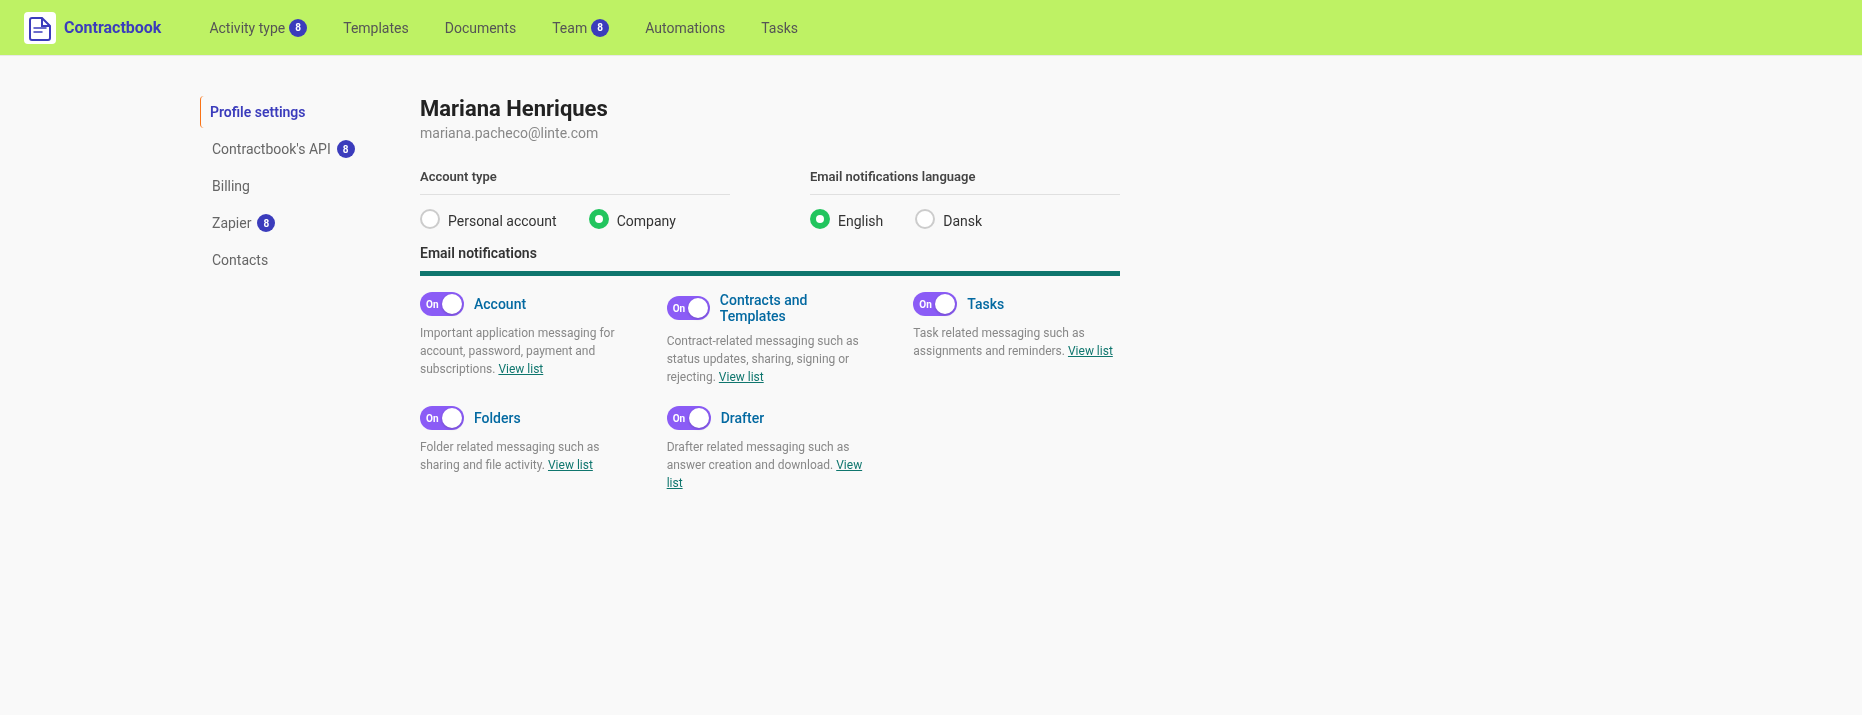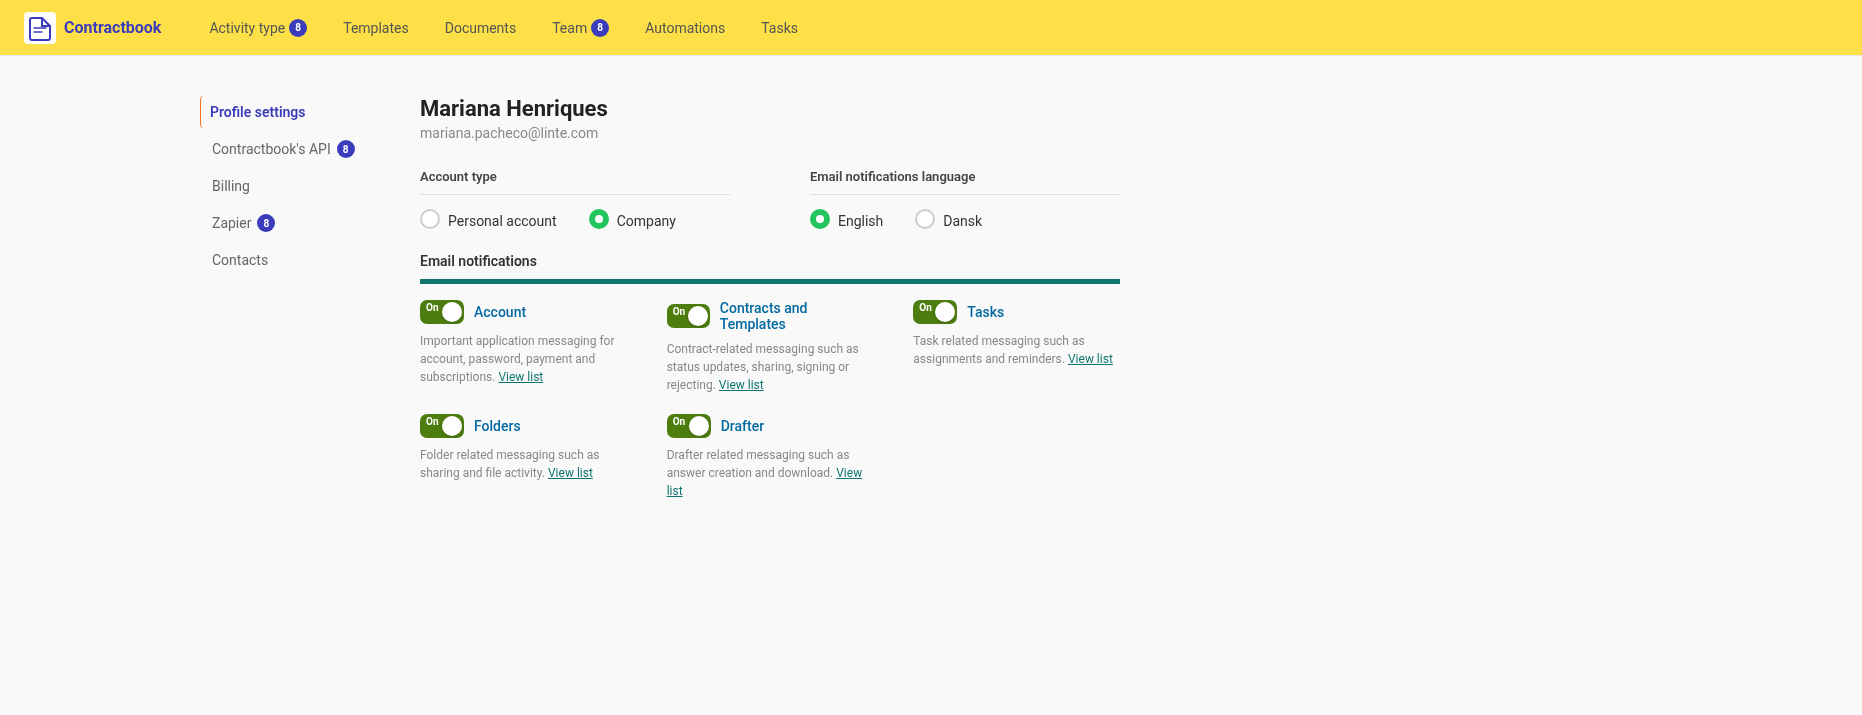--- a/index.html
+++ b/index.html
@@ -1,21 +1,21 @@
 <!DOCTYPE html>
 <html><head>
   <meta charset="utf-8">
   <style>
     * { margin: 0; padding: 0; box-sizing: border-box; }
     body { font-family: -apple-system, BlinkMacSystemFont, 'Segoe UI', Roboto, sans-serif; background: #fff; color: #333; font-size: 14px; }
 
     
     .navbar {
       display: flex; align-items: center; padding: 0 24px; height: 56px;
-      border-bottom: 1px solid #e8e8e8; background: #fde047;
+      border-bottom: 1px solid #e8e8e8; background: #bef264;
     }
     .logo { display: flex; align-items: center; gap: 8px; margin-right: 32px; cursor: pointer; }
     .logo-icon { width: 32px; height: 32px; }
     .logo-text { font-weight: 700; font-size: 16px; color: #3b3cbc; }
     .nav-items { display: flex; gap: 4px; }
     .nav-item {
       position: relative; padding: 8px 16px; color: #555; font-size: 14px;
       cursor: pointer; border-radius: 6px; display: flex; align-items: center; gap: 4px;
     }
     .nav-badge {
@@ -61,35 +61,35 @@
       display: flex; align-items: center; justify-content: center; flex-shrink: 0;
     }
     .radio-circle.selected { border-color: #22c55e; background: #22c55e; }
     .radio-circle.selected::after {
       content: ''; width: 8px; height: 8px; border-radius: 50%; background: #fff;
     }
     .radio-circle.unselected { border-color: #ccc; background: #fff; }
     .radio-label { font-size: 14px; color: #333; }
 
     
-    .two-col { display: flex; gap: 80px; margin-bottom: 24px; }
+    .two-col { display: flex; gap: 80px; margin-bottom: 16px; }
     .col { flex: 1; }
     .col-header { font-size: 13px; font-weight: 600; color: #444; margin-bottom: 14px; border-bottom: 1px solid #e0e0e0; padding-bottom: 10px; }
 
     
     .notifications-header { font-size: 14px; font-weight: 600; color: #333; margin-bottom: 16px; border-bottom: 5px solid #0f766e; padding-bottom: 10px; }
 
     .notif-grid { display: grid; grid-template-columns: 1fr 1fr 1fr; gap: 24px 40px; }
     .notif-item { }
     .notif-toggle-row { display: flex; align-items: center; gap: 10px; margin-bottom: 8px; }
 
     
     .toggle {
-      width: 44px; height: 24px; border-radius: 7px; background: #4d7c0f;
-      position: relative; cursor: pointer; display: flex; align-items: flex-start;
+      width: 44px; height: 24px; border-radius: 12px; background: #8b5cf6;
+      position: relative; cursor: pointer; display: flex; align-items: center;
       padding: 2px;
     }
     .toggle-label-on {
       font-size: 10px; font-weight: 700; color: #fff; margin-left: 4px; z-index: 1;
     }
     .toggle-knob {
       width: 20px; height: 20px; border-radius: 50%; background: #fff;
       position: absolute; right: 2px;
       box-shadow: 0 1px 3px rgba(0,0,0,0.2);
     }

